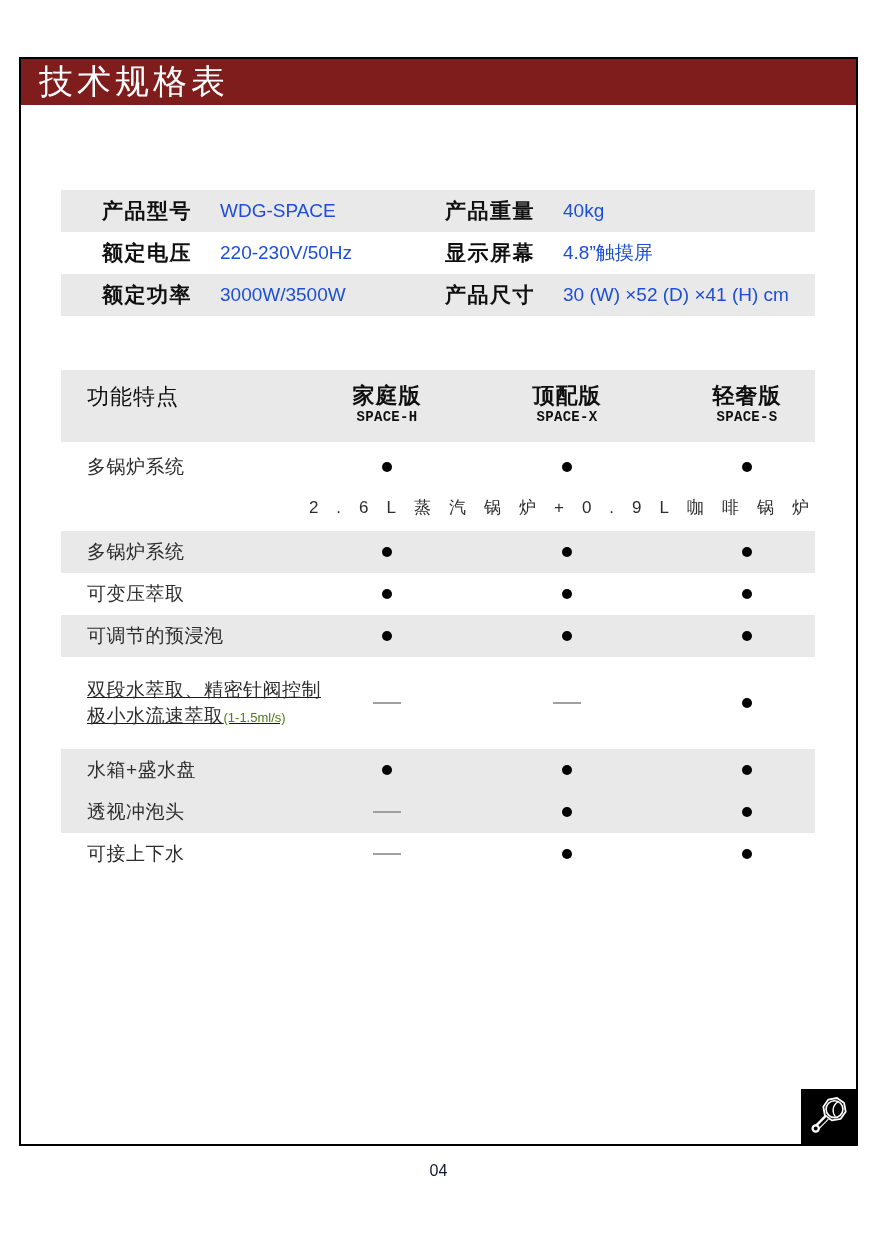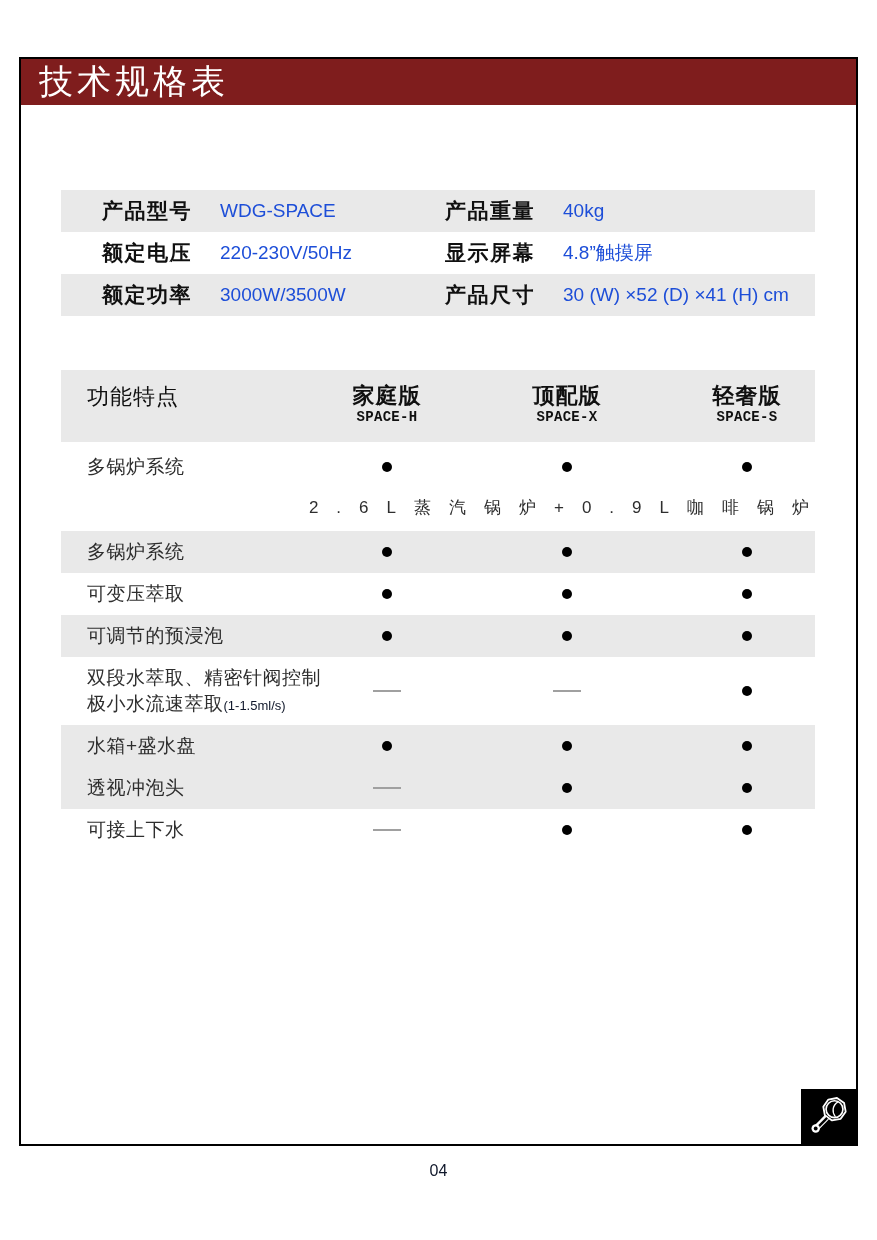--- a/index.html
+++ b/index.html
@@ -32,28 +32,28 @@
   .spec-value { font-size:19px; color:#1d4ed8; white-space:nowrap; }
 
   
   .feature-table { margin-top:54px; }
   .f-row {
     display:grid; grid-template-columns:210px 180px 180px 180px;
     align-items:center; min-height:42px; padding-left:26px; box-sizing:border-box;
   }
   .f-row.gray { background:#e9e9e9; }
   .f-row.header { height:72px; background:#e9e9e9; }
-  .f-row.tall { height:68px; }
+  .f-row.tall { height:92px;text-decoration:underline; }
   .f-row.boiler { padding-top:12px; padding-bottom:12px; }
   .f-head-label { font-size:22px; font-weight:400; color:#101010; letter-spacing:1px; position:relative; top:-9px; }
   .f-col-head { text-align:center; line-height:1.12;font-family:Liberation Mono, monospace; }
   .f-col-name { display:block; font-size:22px; font-weight:700; color:#101010; letter-spacing:1px; }
   .f-col-code { display:block; font-size:14px; font-weight:700; color:#101010; letter-spacing:0.3px; }
   .f-label { font-size:19px; color:#2e2e2e; letter-spacing:0.5px; line-height:1.35; white-space:nowrap; }
-  .f-label .small { font-size:13px; color:#0f172a; letter-spacing:0; }
+  .f-label .small { font-size:13px; color:#4d7c0f; letter-spacing:0; }
   .f-cell { display:flex; justify-content:center; align-items:center; height:100%; }
   .dot { width:10px; height:10px; border-radius:50%; background:#000; }
   .dash { width:28px; height:2px; background:#a0a0a0; }
   .f-note {
     grid-column:1 / 5; text-align:right; padding-right:10px; margin-top:16px;
     font-size:17px; color:#2e2e2e; letter-spacing:18px; white-space:nowrap;
   }
 
   
   .corner-icon-box {

